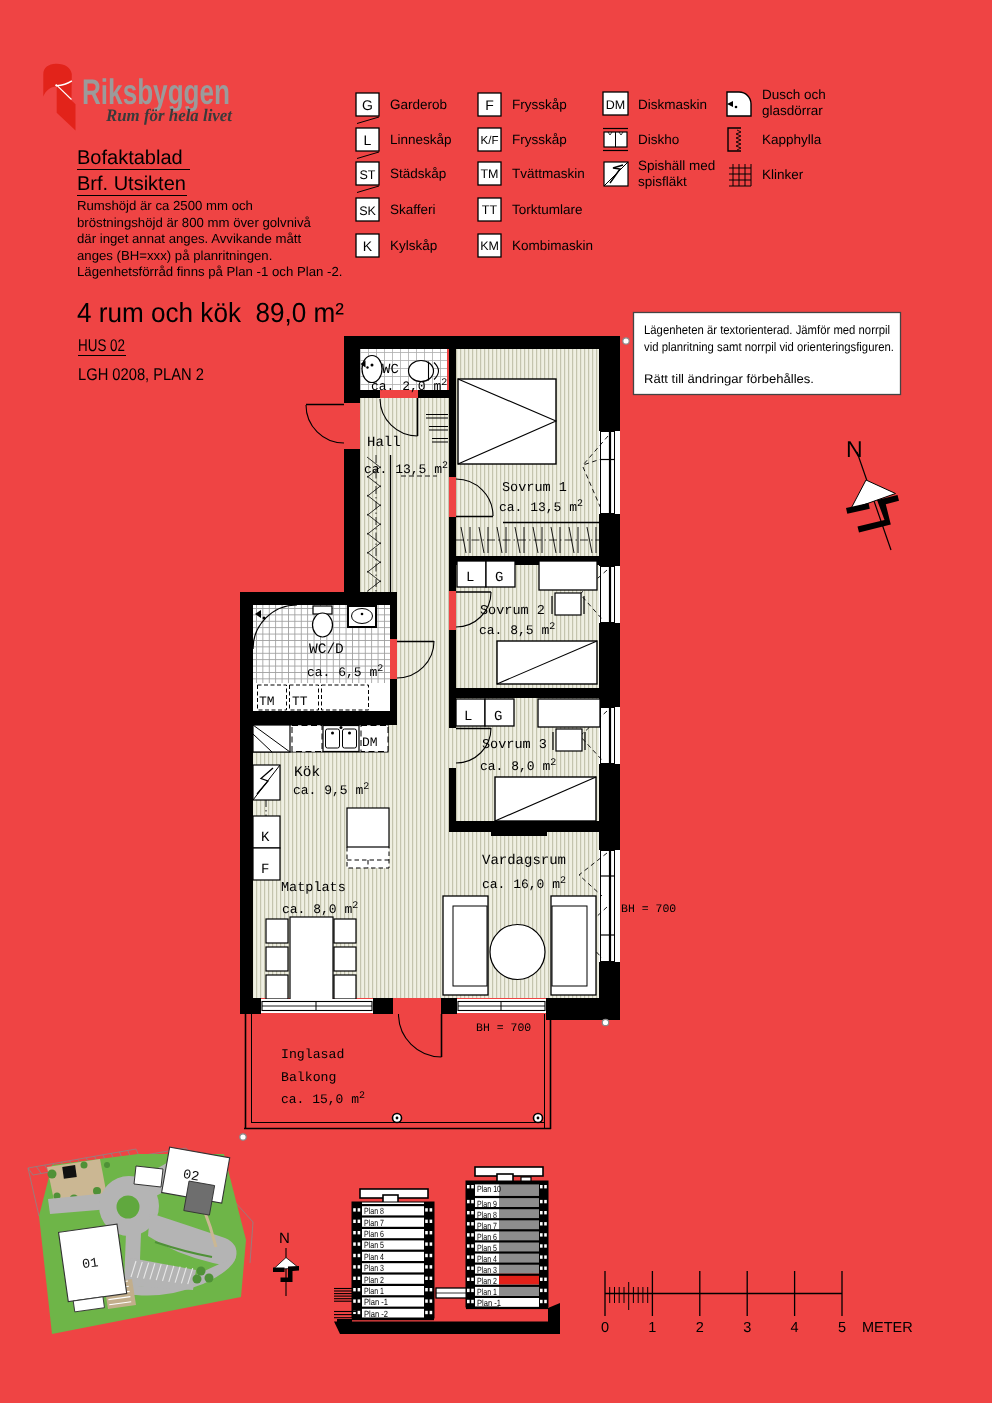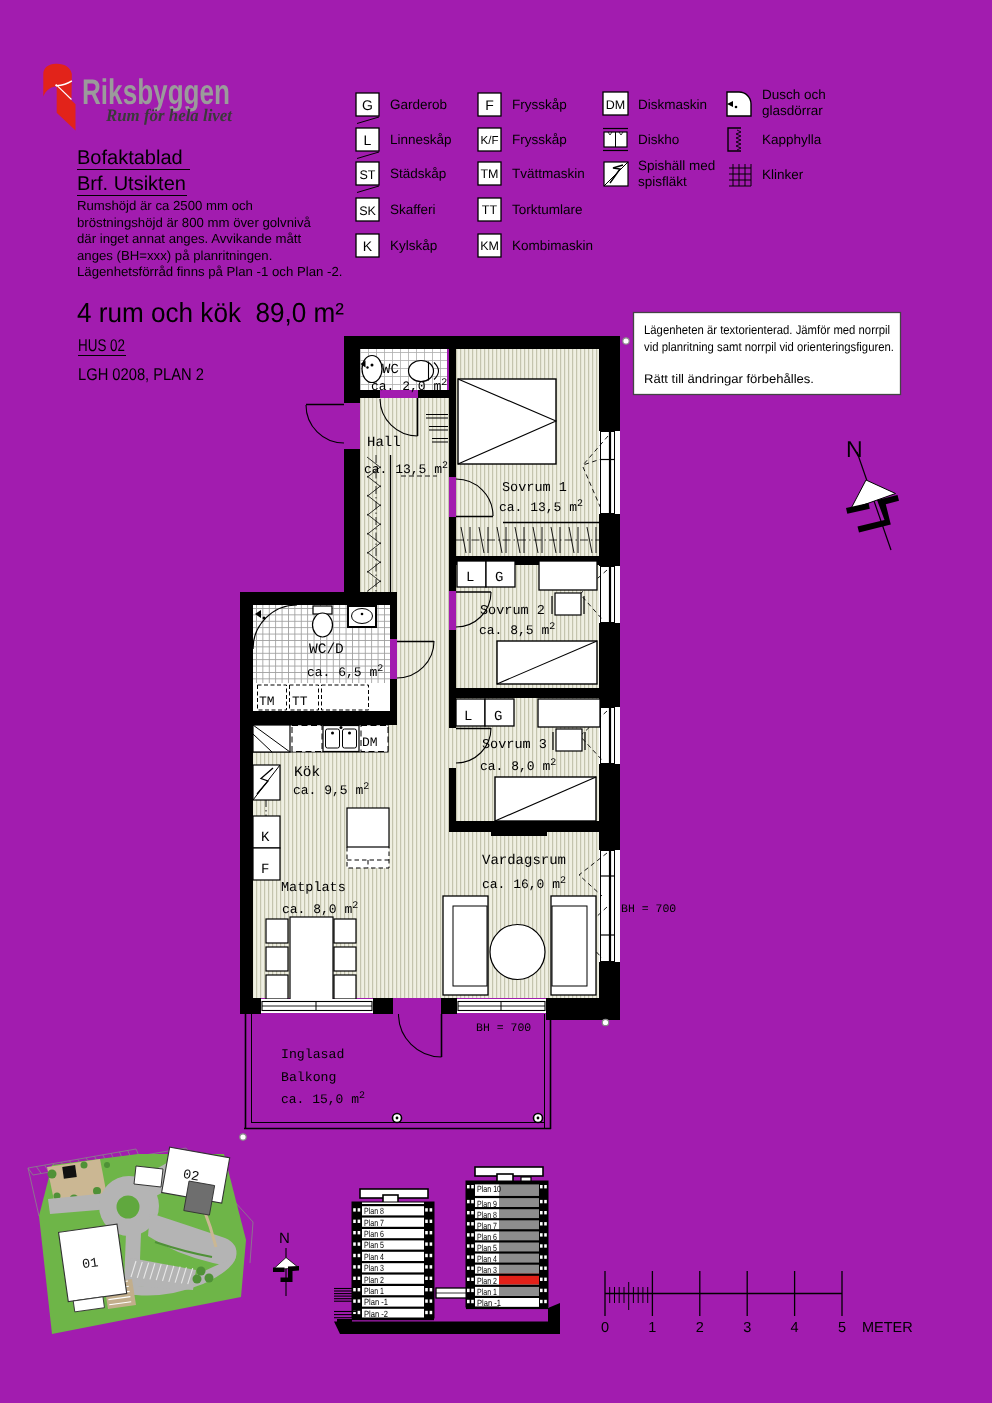--- a/index.html
+++ b/index.html
@@ -1,17 +1,17 @@
 <!DOCTYPE html>
 <html><head>
 <meta charset="utf-8">
 <style>
   html,body{margin:0;padding:0;background:#fff;-webkit-font-smoothing:antialiased;}
   svg text{text-rendering:geometricPrecision;}
-  #page{position:relative;width:992px;height:1403px;background:#a21caf;overflow:hidden;will-change:transform;
+  #page{position:relative;width:992px;height:1403px;background:#ef4444;overflow:hidden;will-change:transform;
         font-family:"Liberation Sans", sans-serif;}
   svg{position:absolute;left:0;top:0;}
   .mono{font-family:"Liberation Mono", monospace;}
 </style>
 </head>
 <body>
 <div id="page">
 <svg width="992" height="1403" viewBox="0 0 992 1403">
 <defs>
   <pattern id="pf" width="4" height="4" patternUnits="userSpaceOnUse">

